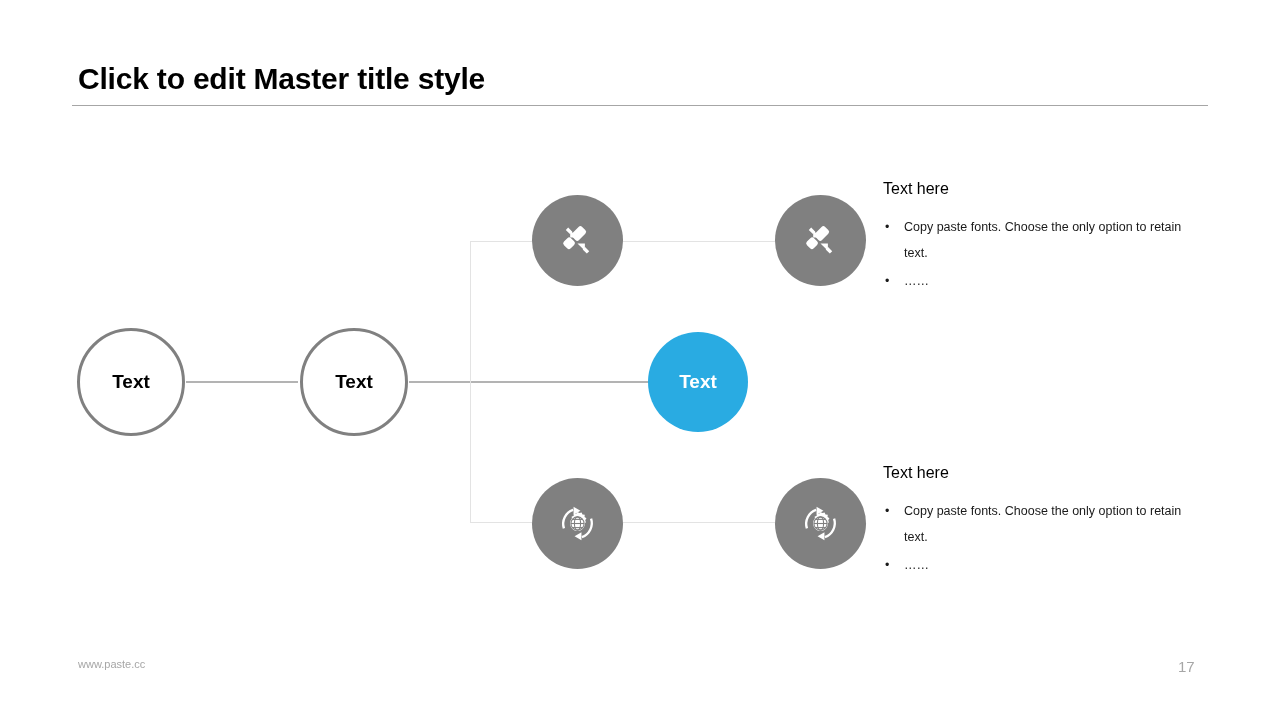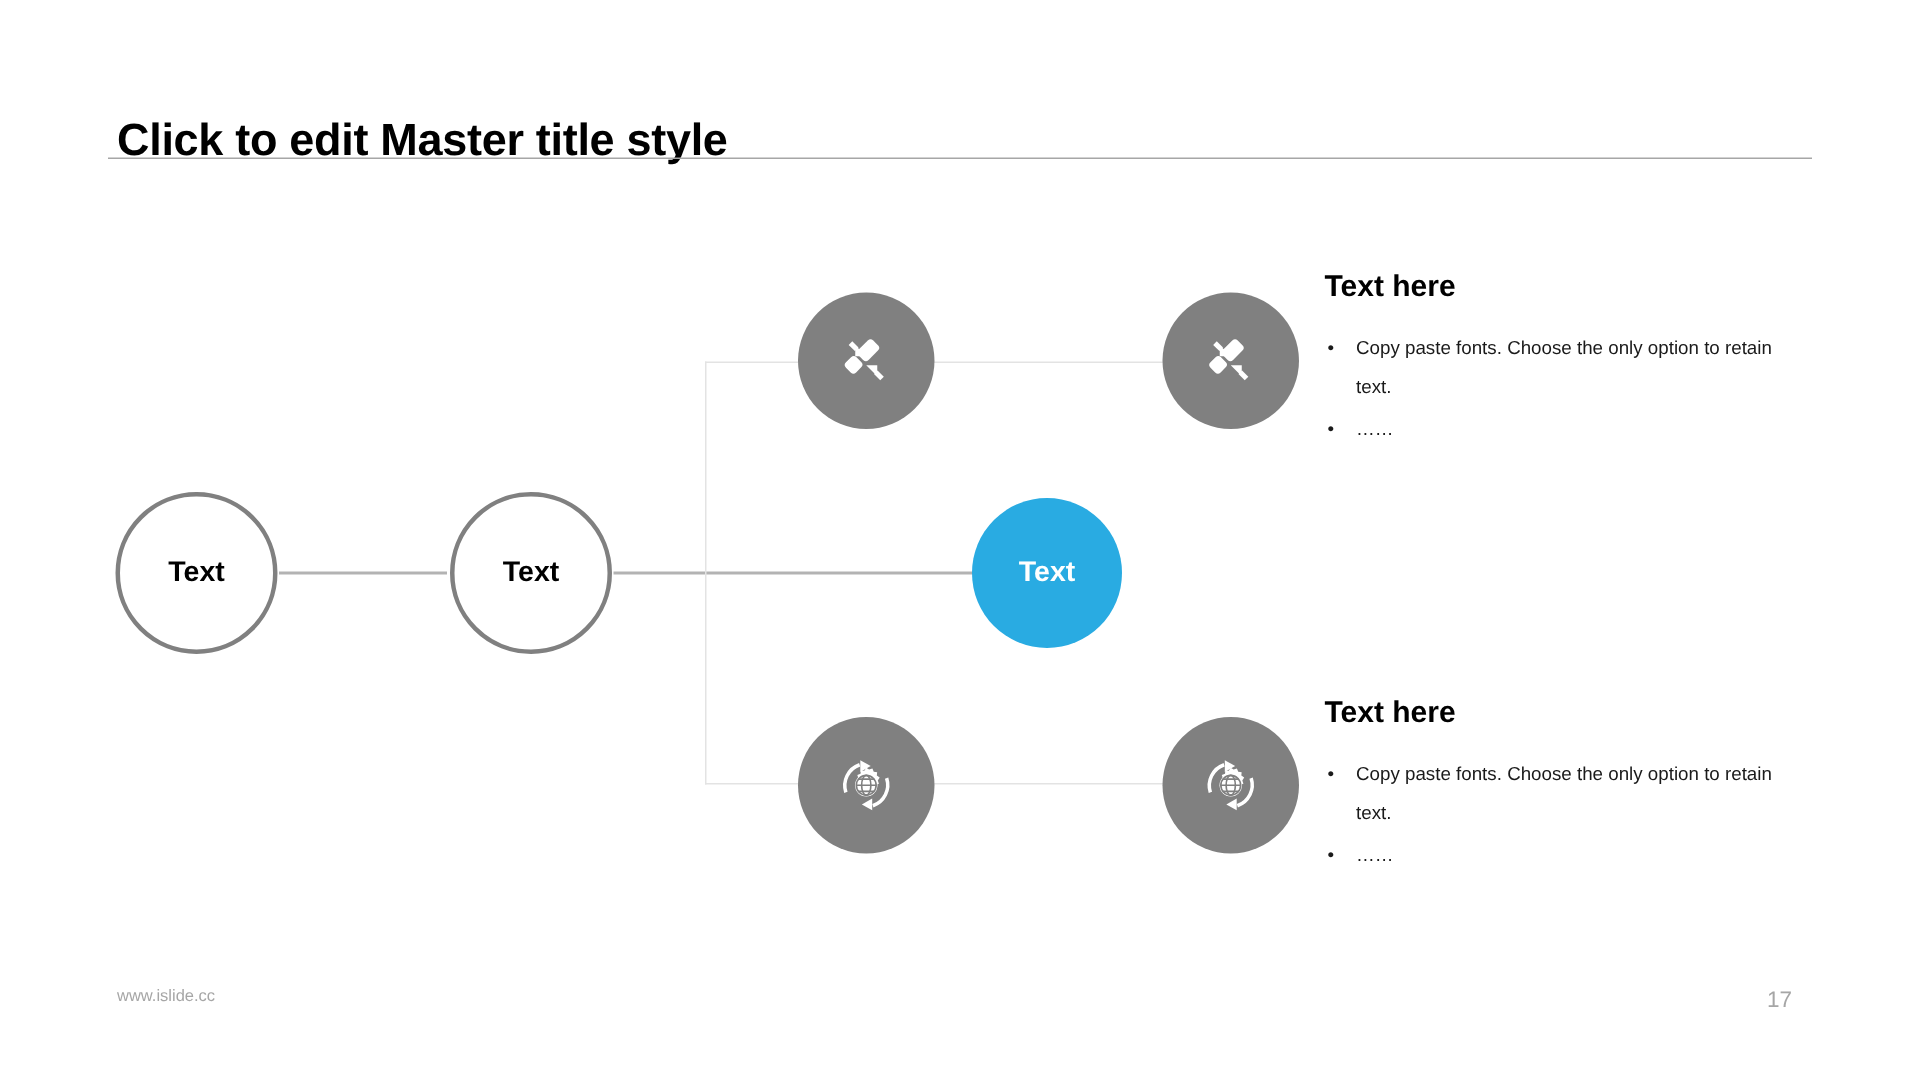--- a/index.html
+++ b/index.html
@@ -19,21 +19,20 @@
   
   #slide-title {
     position: absolute;
     left: 78px;
     top: 62px;
     font-size: 30px;
     font-weight: bold;
     letter-spacing: -0.2px;
     color: #000000;
     white-space: nowrap;
-    margin-top: 15px;
   }
   #title-rule {
     position: absolute;
     left: 72px;
     top: 105px;
     width: 1136px;
     height: 1px;
     background: #a6a6a6;
   }
 
@@ -109,22 +108,22 @@
   #icon-b { left: 775px; top: 195px; }
   #icon-c { left: 532px; top: 478px; }
   #icon-d { left: 775px; top: 478px; }
 
   
   .text-block { position: absolute; width: 318px; }
   #text-block-top    { left: 883px; top: 180px; }
   #text-block-bottom { left: 883px; top: 464px; }
 
   .tb-heading {
-    font-size: 20px;
-    font-weight: bold;
+    font-size: 16px;
+    font-weight: normal;
     color: #000000;
     margin: 0 0 16px 0;
   }
   .tb-list { margin: 0; padding: 0; list-style: none; }
   .tb-item {
     position: relative;
     padding-left: 21px;
     font-size: 12.5px;
     line-height: 26px;
     color: #1a1a1a;
@@ -276,14 +275,14 @@
       <span class="bullet">•</span>
       <span>Copy paste fonts. Choose the only option to retain text.</span>
     </li>
     <li class="tb-item">
       <span class="bullet">•</span>
       <span>……</span>
     </li>
   </ul>
 </div>
 
-<div id="footer-url">www.islide.cc</div>
+<div id="footer-url">www.paste.cc</div>
 <div id="footer-page">17</div>
 
 </body></html>

